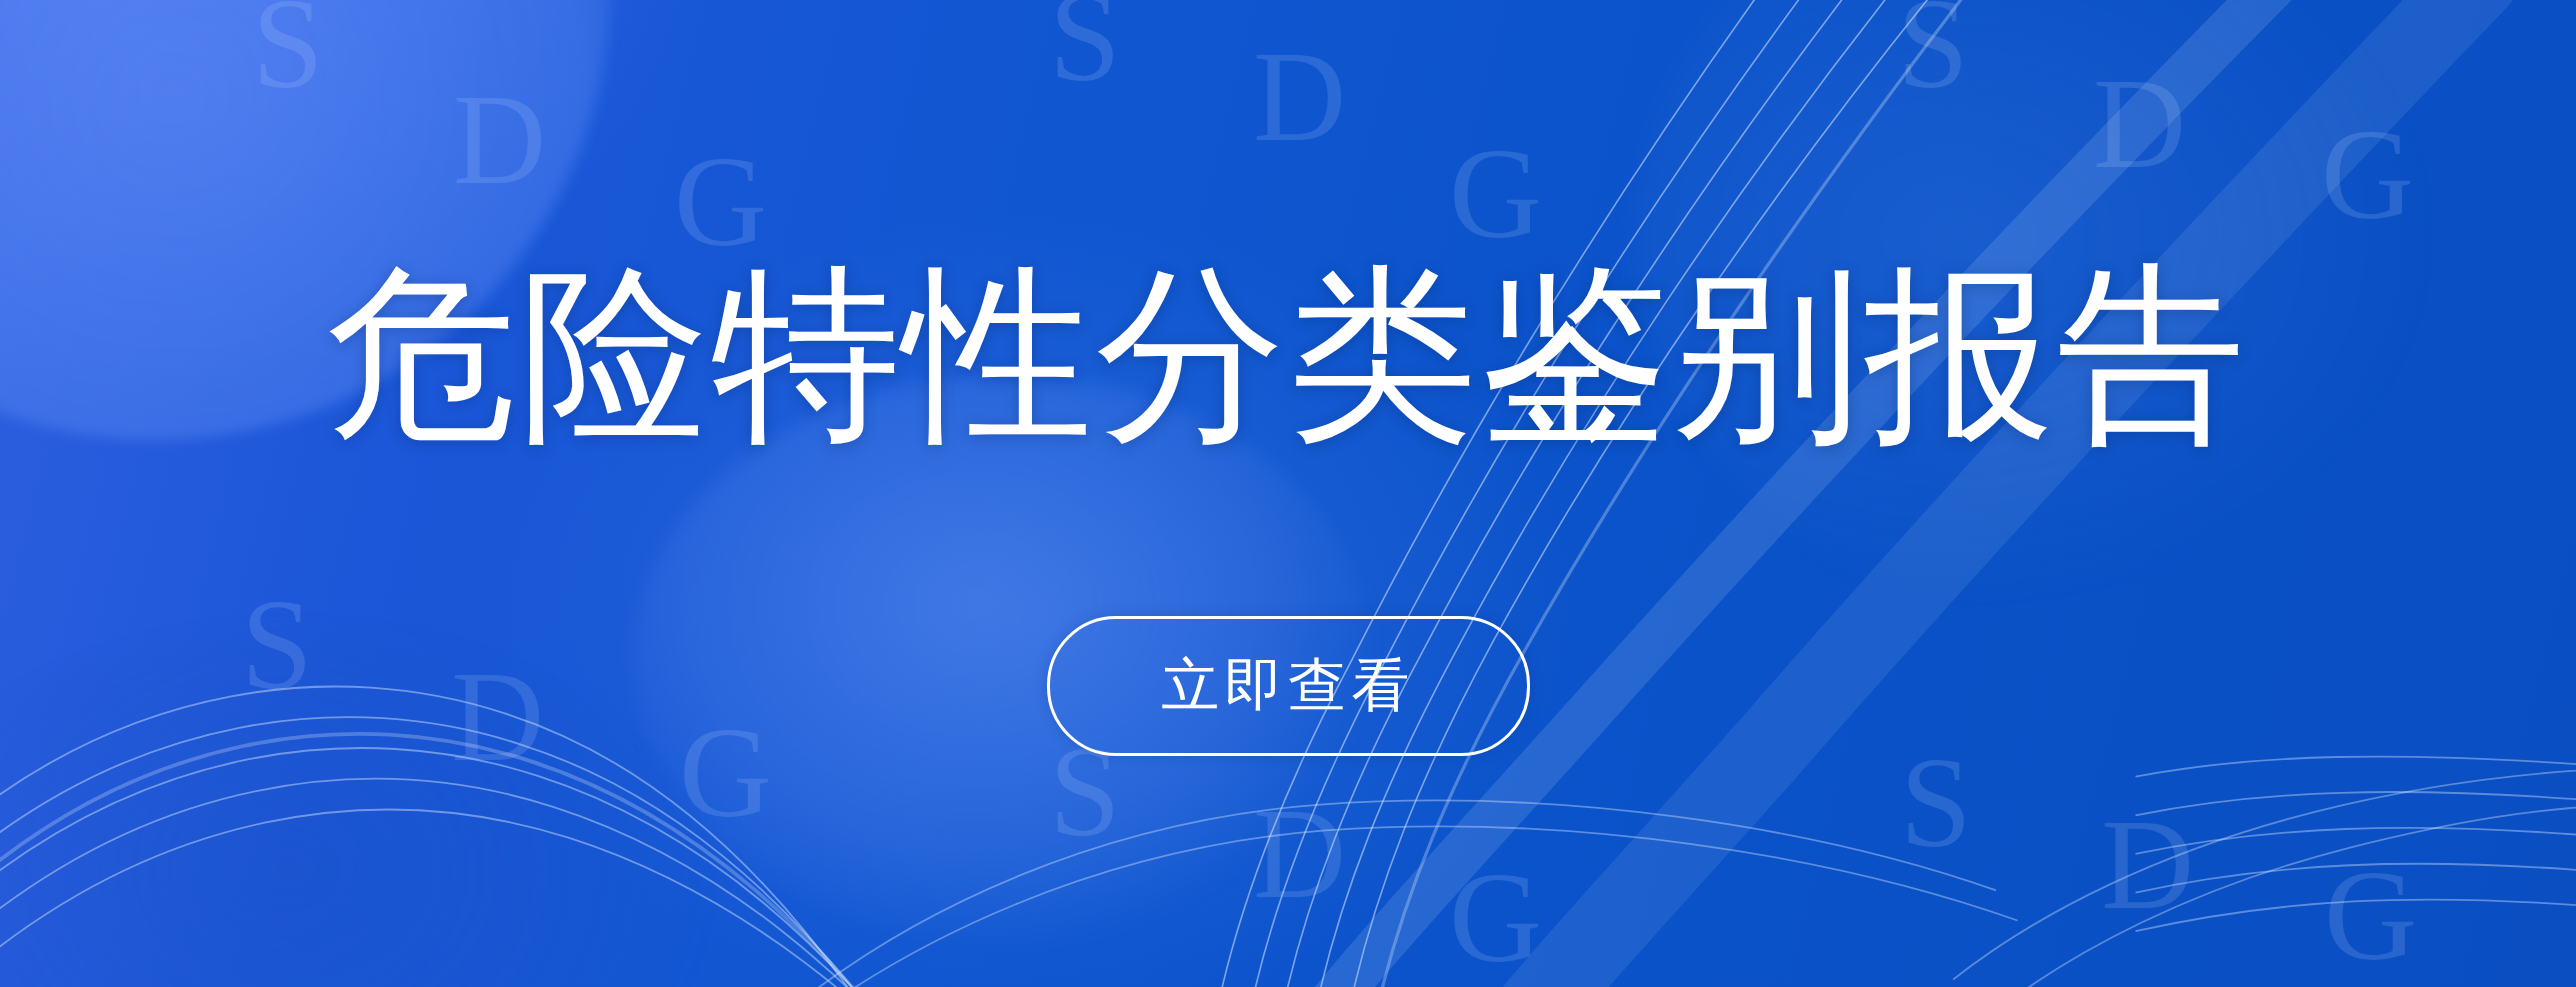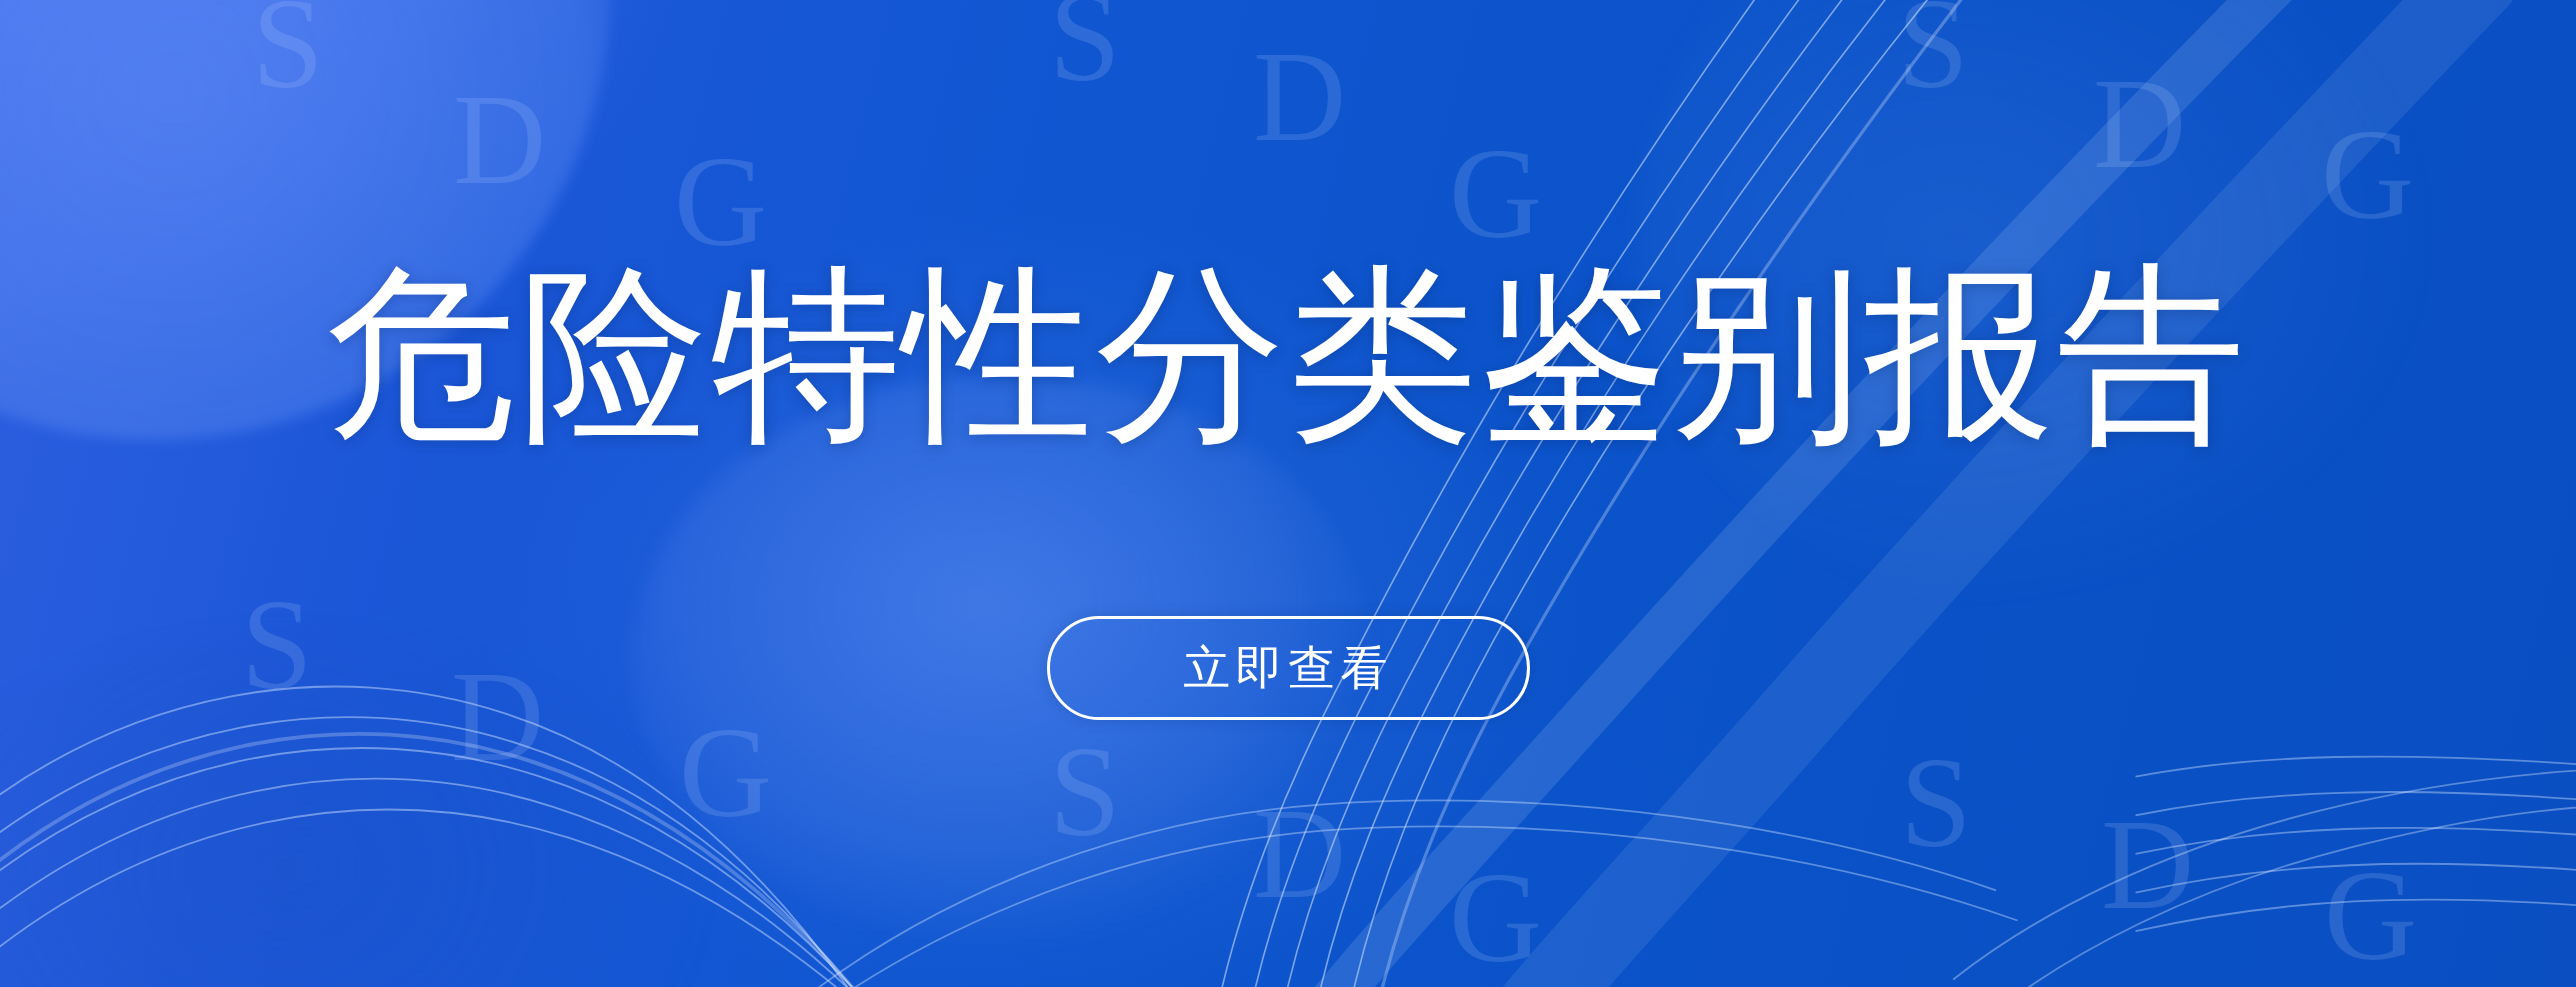--- a/index.html
+++ b/index.html
@@ -68,27 +68,27 @@
     font-weight:500;
     letter-spacing:3.2px;
     color:#ffffff;
     line-height:1.02;
     white-space:nowrap;
     text-shadow:0 2.1px 14px rgba(6,36,96,.30);
   }
   .cta-wrap{margin-top:38px;}
   .cta{
     display:flex;align-items:center;justify-content:center;
-    width:483px;height:104px;
+    width:483px;height:140px;
     border:3.8px solid #ffffff;
     border-radius:69px;
     background:transparent;
     color:#ffffff;
     font-family:"Liberation Sans","DejaVu Sans",sans-serif;
-    font-size:47px;
+    font-size:58px;
     font-weight:500;
     letter-spacing:5.4px;
     white-space:nowrap;
     cursor:pointer;
     box-shadow:0 0 14px rgba(10,45,120,.22);
   }
 </style>
 </head>
 <body>
 

